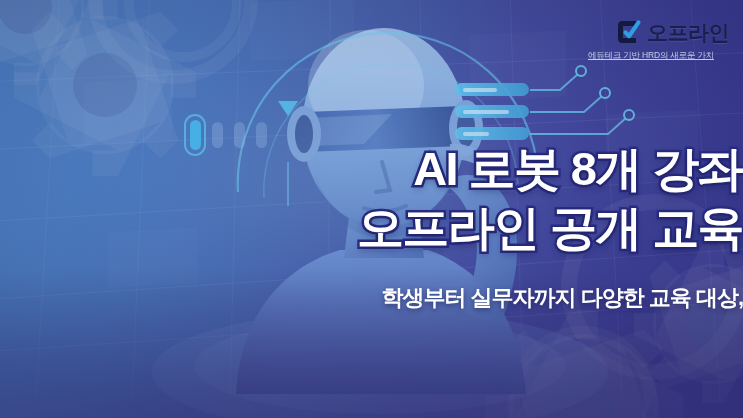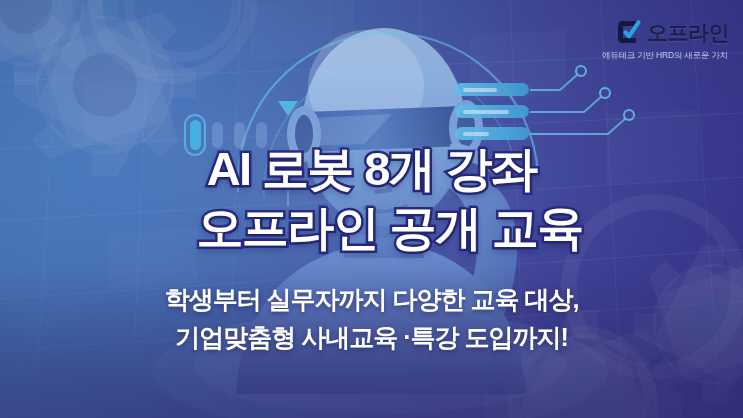--- a/index.html
+++ b/index.html
@@ -108,47 +108,48 @@
   }
   .logo-row{display:flex;align-items:center;gap:5px;}
   .logo-mark{width:26px;height:26px;flex:none;display:block;}
   .logo-word{
     font-size:21px;font-weight:bold;letter-spacing:-.5px;
     color:#1a1f4d;line-height:1;
     text-shadow:0 1px 1px rgba(255,255,255,.10);
     white-space:nowrap;
   }
   .logo-tag{
-    margin-top:5px;margin-right:1px;
+    margin-top:5px;margin-right:15px;
     font-size:8.5px;letter-spacing:-.2px;
     color:rgba(225,232,248,.82);
     white-space:nowrap;
+    text-decoration:underline;
   }
 
   
   .copy{
     position:absolute;left:0;right:0;top:142px;
-    text-align:center;z-index:30;
+    text-align:right;z-index:30;
   }
   .headline{
     font-size:47px;font-weight:bold;
     line-height:1.16;letter-spacing:-1.6px;
     color:#ffffff;
     -webkit-text-stroke:5px #2b2f86;
     paint-order:stroke fill;
     text-shadow:
       0 3px 7px rgba(20,20,70,.45),
       0 0 2px rgba(20,20,70,.55);
     margin:0;white-space:nowrap;
   }
   .headline-2{margin-top:4px;padding-left:36px;}
 
   .sub{
     margin-top:27px;
-    font-size:25px;font-weight:bold;
+    font-size:22px;font-weight:bold;
     line-height:1.42;letter-spacing:-1px;
     color:#ffffff;
     text-shadow:0 2px 5px rgba(25,25,75,.55);
     white-space:nowrap;
   }
 </style>
 </head>
 <body>
 
 <div class="banner">
@@ -305,16 +306,15 @@
       </svg>
       <span class="logo-word">오프라인</span>
     </div>
     <div class="logo-tag">에듀테크 기반 HRD의 새로운 가치</div>
   </div>
 
   <div class="copy">
     <div class="headline">AI 로봇 8개 강좌</div>
     <div class="headline headline-2">오프라인 공개 교육</div>
     <div class="sub">학생부터 실무자까지 다양한 교육 대상,</div>
-    <div class="sub" style="margin-top:2px;">기업맞춤형 사내교육 ·특강 도입까지!</div>
   </div>
 
 </div>
 
 </body></html>

